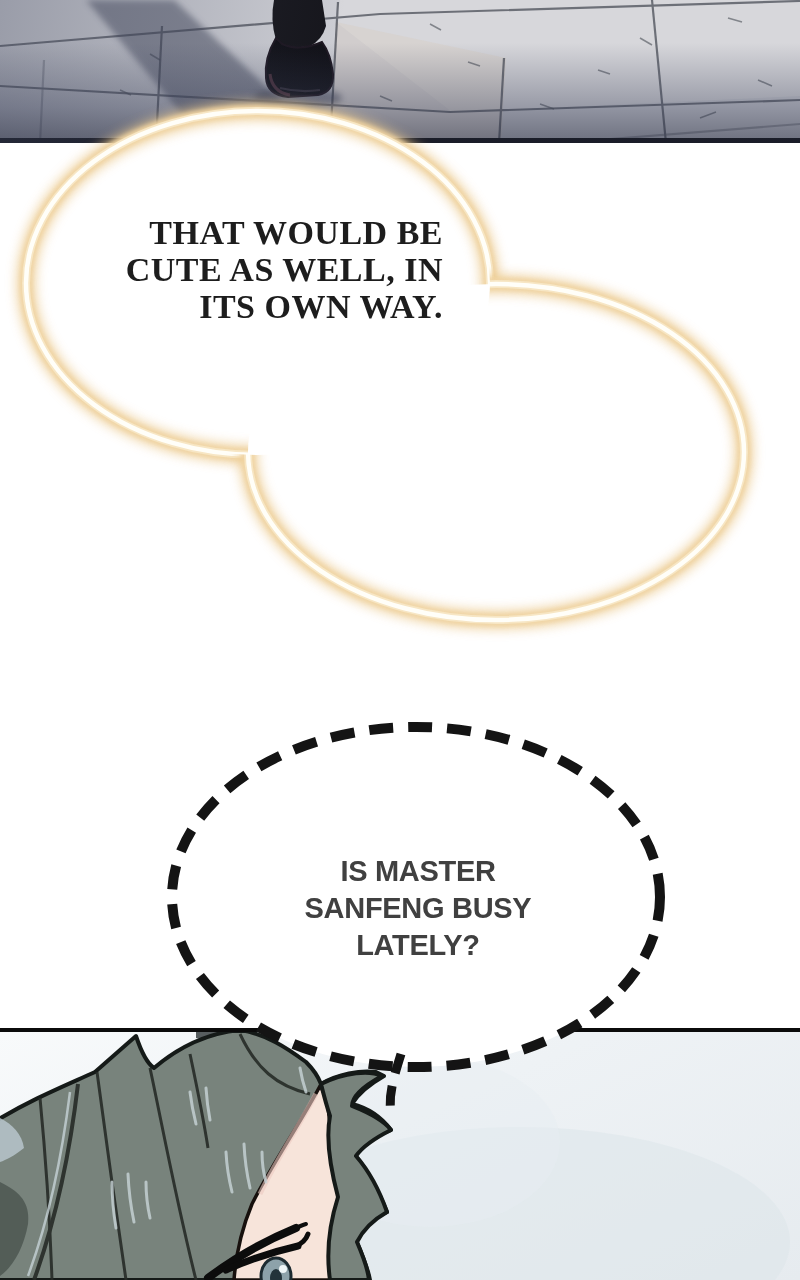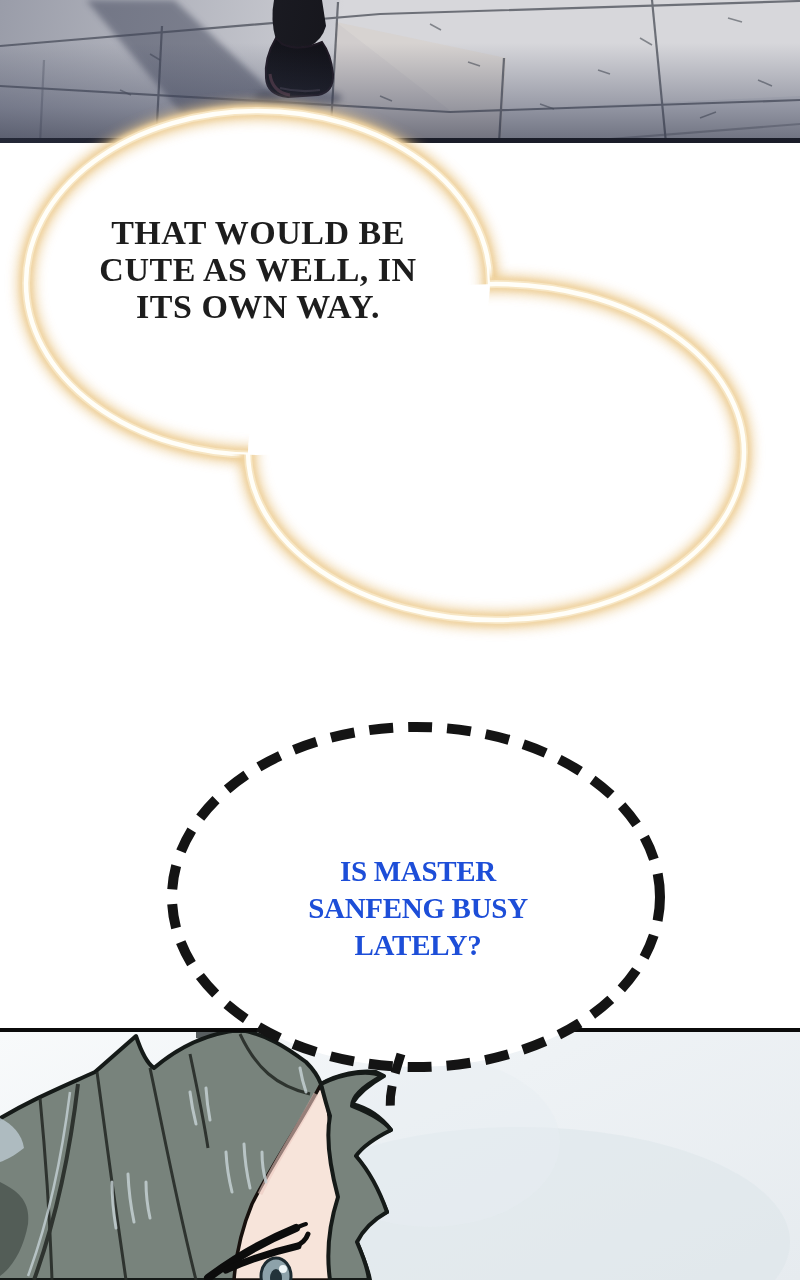--- a/index.html
+++ b/index.html
@@ -16,23 +16,23 @@
   .glow-svg{position:absolute;left:0;top:85px;z-index:2;}
   
   .dash-svg{position:absolute;left:150px;top:702px;z-index:4;}
   
   .panel-bottom{position:absolute;left:0;top:1028px;width:800px;height:252px;z-index:1;
      border-top:4px solid #0b0b0b;box-sizing:border-box;overflow:hidden;
      background:linear-gradient(155deg,#f8fafb 0%,#eef2f5 45%,#e6ebef 100%);}
   
   .speech{position:absolute;z-index:5;text-align:center;white-space:pre-line;}
   .serif-txt{font-family:"Liberation Serif","DejaVu Serif",serif;font-weight:600;
-     font-size:34px;line-height:37px;letter-spacing:.5px;color:#1d1d1d;}
-  .comic-txt{font-family:Liberation Serif, serif;font-weight:700;
-     font-size:29px;line-height:37px;letter-spacing:-0.3px;color:#1d4ed8;}
+     font-size:34px;line-height:37px;letter-spacing:.5px;color:#1d1d1d;text-align:right;}
+  .comic-txt{font-family:Liberation Sans, sans-serif;font-weight:700;
+     font-size:29px;line-height:37px;letter-spacing:-0.3px;color:#404040;}
   #txt1{left:73px;top:214px;width:370px;}
   #txt2{left:315px;top:406px;width:370px;}
   #txt3{left:233px;top:853px;width:370px;}
 </style>
 </head>
 <body>
 
 <div class="page">
 
   <div class="panel-top">

